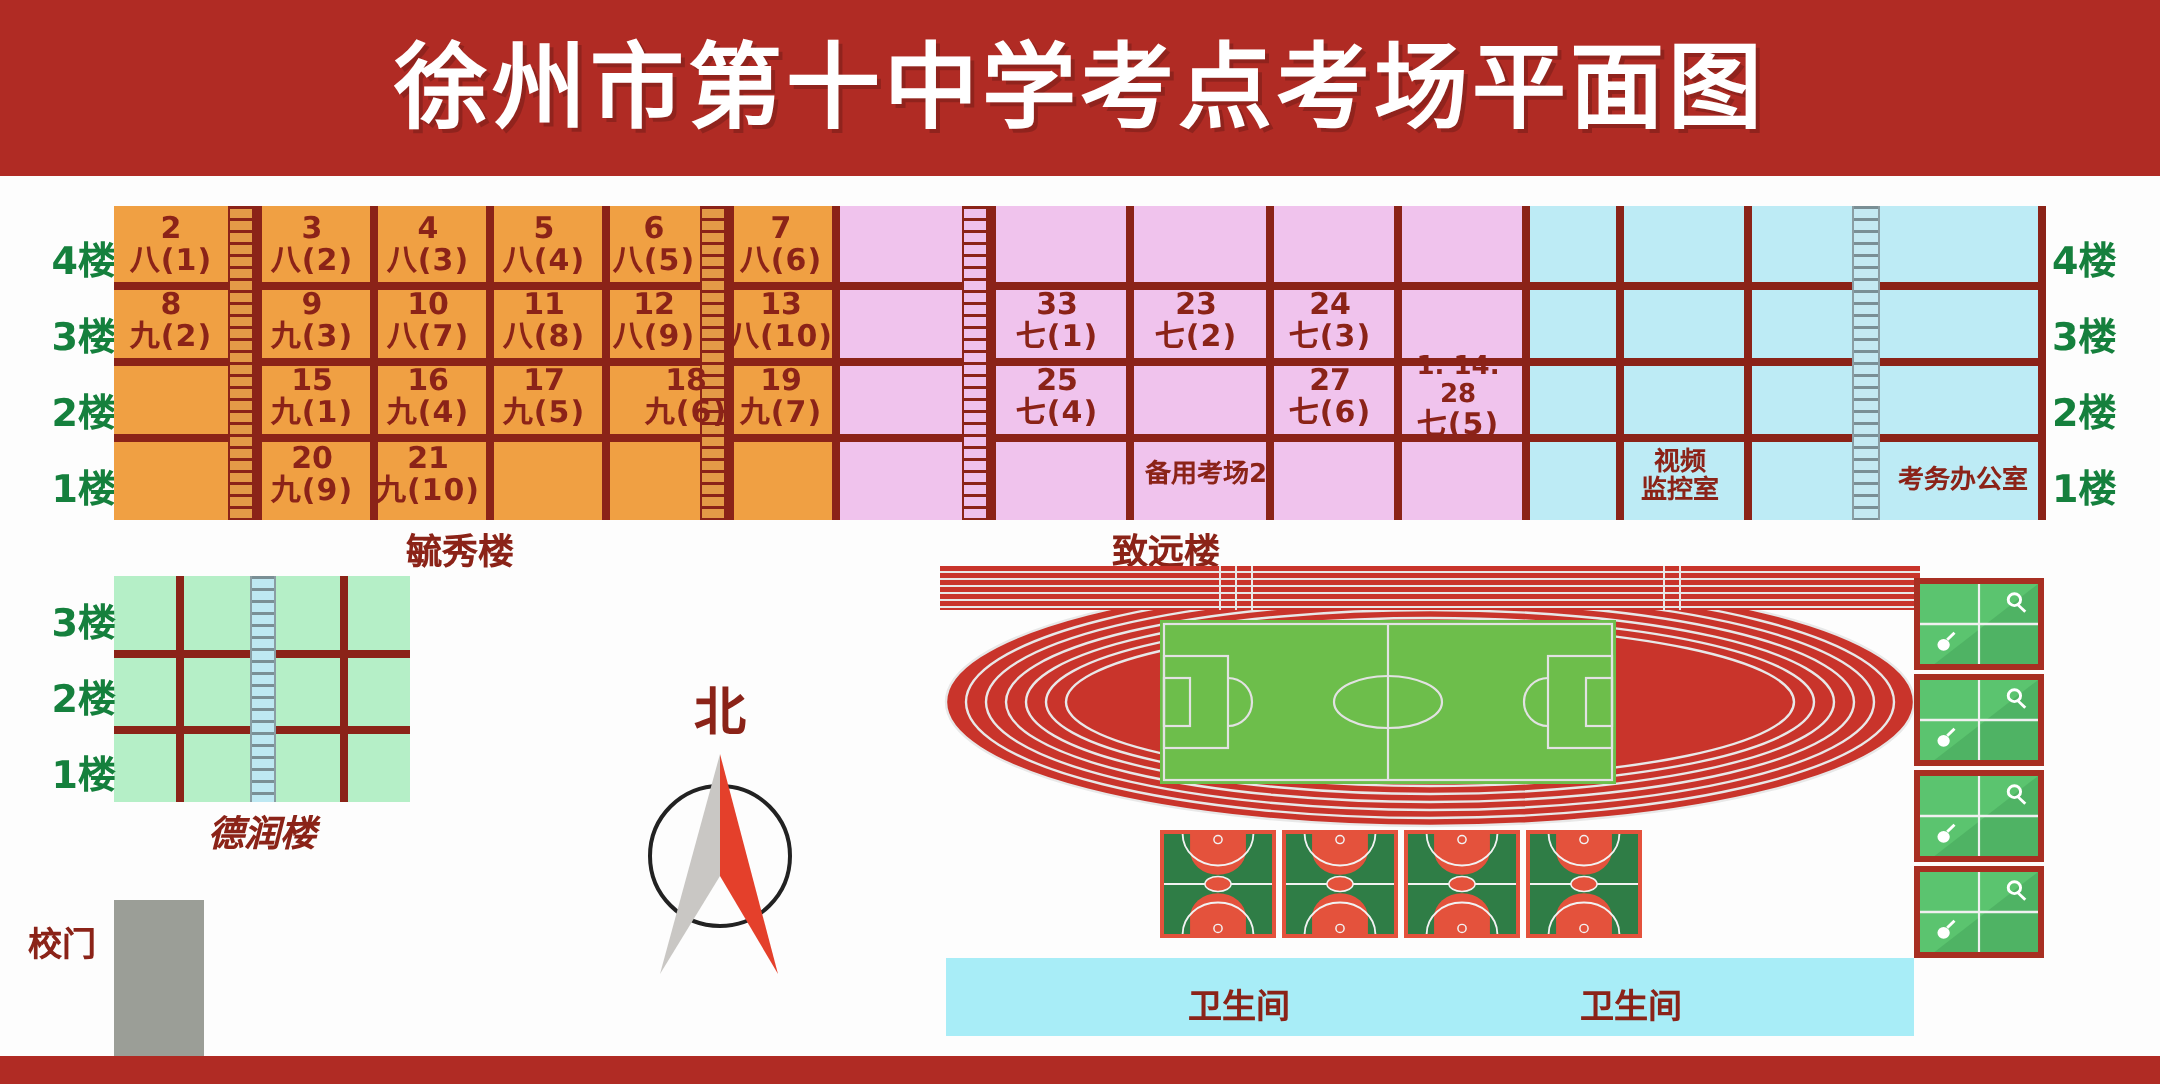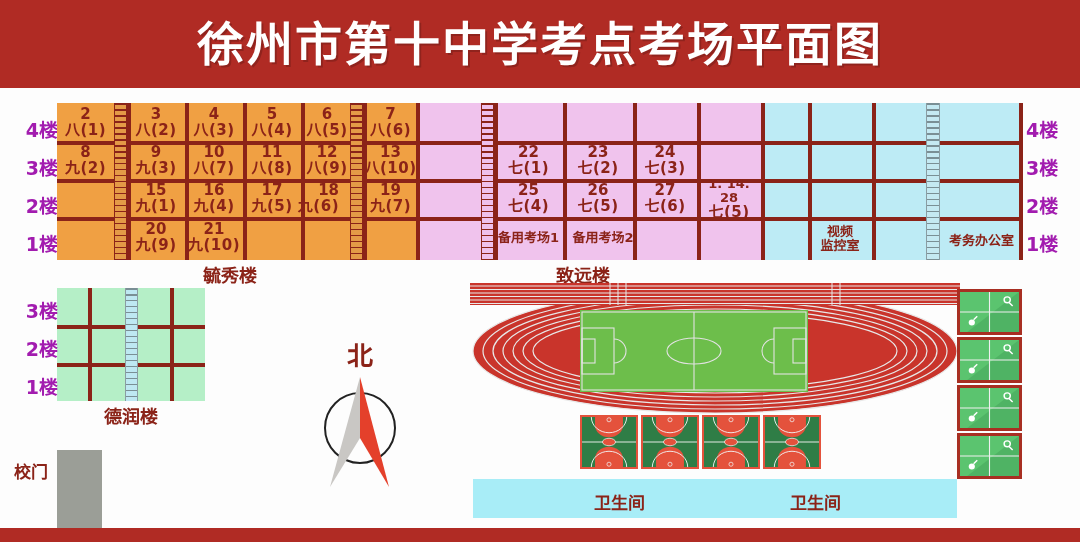--- a/index.html
+++ b/index.html
@@ -21,21 +21,21 @@
   }
   .banner-title {
     color: #ffffff; font-size: 47px; font-weight: bold;
     letter-spacing: 2px; line-height: 1;
     text-shadow: 2px 2px 0 rgba(0,0,0,0.18);
   }
 
   
   .abs { position: absolute; }
   .floor-label {
-    color: #a21caf; font-size: 19px; font-weight: bold;
+    color: #15803d; font-size: 19px; font-weight: bold;
     display: flex; align-items: center;
   }
   .bldg-name {
     color: #8B2318; font-size: 18px; font-weight: bold;
     text-align: center; white-space: nowrap;
   }
 
   
   .bldg { position: absolute; box-sizing: border-box; }
   .bldg.orange { background: #F0A043; }
@@ -240,68 +240,61 @@
     <span class="grade">九(1)</span>
   </div>
   <div class="cell" style="left:185px; top:181px; width:58px; height:36px;">
     <span class="num">16</span>
     <span class="grade">九(4)</span>
   </div>
   <div class="cell" style="left:243px; top:181px; width:58px; height:36px;">
     <span class="num">17</span>
     <span class="grade">九(5)</span>
   </div>
-  <div class="cell" style="left:287px; top:181px; width:52px; height:36px;align-items:flex-end;">
+  <div class="cell" style="left:317px; top:181px; width:52px; height:36px;">
     <span class="num">18</span>
     <span class="grade">九(6)</span>
   </div>
   <div class="cell" style="left:363px; top:181px; width:55px; height:36px;">
     <span class="num">19</span>
     <span class="grade">九(7)</span>
   </div>
 
   <div class="cell" style="left:127px; top:219px; width:58px; height:38px;align-items:center;">
     <span class="num">20</span>
     <span class="grade">九(9)</span>
   </div>
   <div class="cell" style="left:185px; top:219px; width:58px; height:38px;">
     <span class="num">21</span>
     <span class="grade">九(10)</span>
   </div>
 
   <div class="cell" style="left:494px; top:143px; width:69px; height:36px;">
-    <span class="num">22</span>
+    <span class="num">33</span>
     <span class="grade">七(1)</span>
   </div>
   <div class="cell" style="left:563px; top:143px; width:70px; height:36px;">
     <span class="num">23</span>
     <span class="grade">七(2)</span>
   </div>
   <div class="cell" style="left:633px; top:143px; width:64px; height:36px;">
     <span class="num">24</span>
     <span class="grade">七(3)</span>
   </div>
   <div class="cell" style="left:494px; top:181px; width:69px; height:36px;">
     <span class="num">25</span>
     <span class="grade">七(4)</span>
   </div>
-  <div class="cell" style="left:563px; top:181px; width:70px; height:36px;">
-    <span class="num">26</span>
-    <span class="grade">七(5)</span>
-  </div>
   <div class="cell" style="left:633px; top:181px; width:64px; height:36px;">
     <span class="num">27</span>
     <span class="grade">七(6)</span>
   </div>
   <div class="cell" style="left:697px; top:181px; width:64px; height:36px;">
     <span class="num" style="font-size:13px;">1. 14. 28</span>
     <span class="grade">七(5)</span>
-  </div>
-  <div class="cell" style="left:494px; top:219px; width:69px; height:38px;">
-    <span class="single">备用考场1</span>
   </div>
   <div class="cell" style="left:563px; top:219px; width:80px; height:38px;">
     <span class="single">备用考场2</span>
   </div>
 
   <div class="cell" style="left:808px; top:219px; width:64px; height:40px; line-height:1.1;">
     <span class="twoline">视频</span>
     <span class="twoline">监控室</span>
   </div>
   <div class="cell" style="left:940px; top:226px; width:83px; height:30px;">
@@ -315,21 +308,21 @@
   <div class="hline" style="left:57px; top:325px; width:148px;"></div>
   <div class="hline" style="left:57px; top:363px; width:148px;"></div>
   <div class="vline" style="left:88px; top:288px; height:113px;"></div>
   <div class="vline" style="left:170px; top:288px; height:113px;"></div>
   <div class="stair greenst" style="left:125px; top:288px; width:13px; height:113px;"></div>
 
   <div class="floor-label abs" style="left:14px; top:294px; width:44px; height:30px; justify-content:flex-end;">3楼</div>
   <div class="floor-label abs" style="left:14px; top:332px; width:44px; height:30px; justify-content:flex-end;">2楼</div>
   <div class="floor-label abs" style="left:14px; top:370px; width:44px; height:30px; justify-content:flex-end;">1楼</div>
 
-  <div class="bldg-name abs" style="left:71px; top:402px; width:120px;">德润楼</div>
+  <div class="bldg-name abs" style="left:71px; top:402px; width:120px;font-style:italic;">德润楼</div>
 
   <div class="compass-wrap" style="left:300px; top:335px; width:120px; height:160px;">
     <div class="compass-n" style="top:0;">北</div>
     <svg width="120" height="130" viewBox="0 0 120 130" style="position:absolute; top:30px; left:0;">
       <circle cx="60" cy="63" r="35" fill="none" stroke="#222" stroke-width="2"></circle>
       <polygon points="60,12 60,73 30,122" fill="#C9C7C4"></polygon>
       <polygon points="60,12 60,73 89,122" fill="#E4402B"></polygon>
     </svg>
   </div>
 

